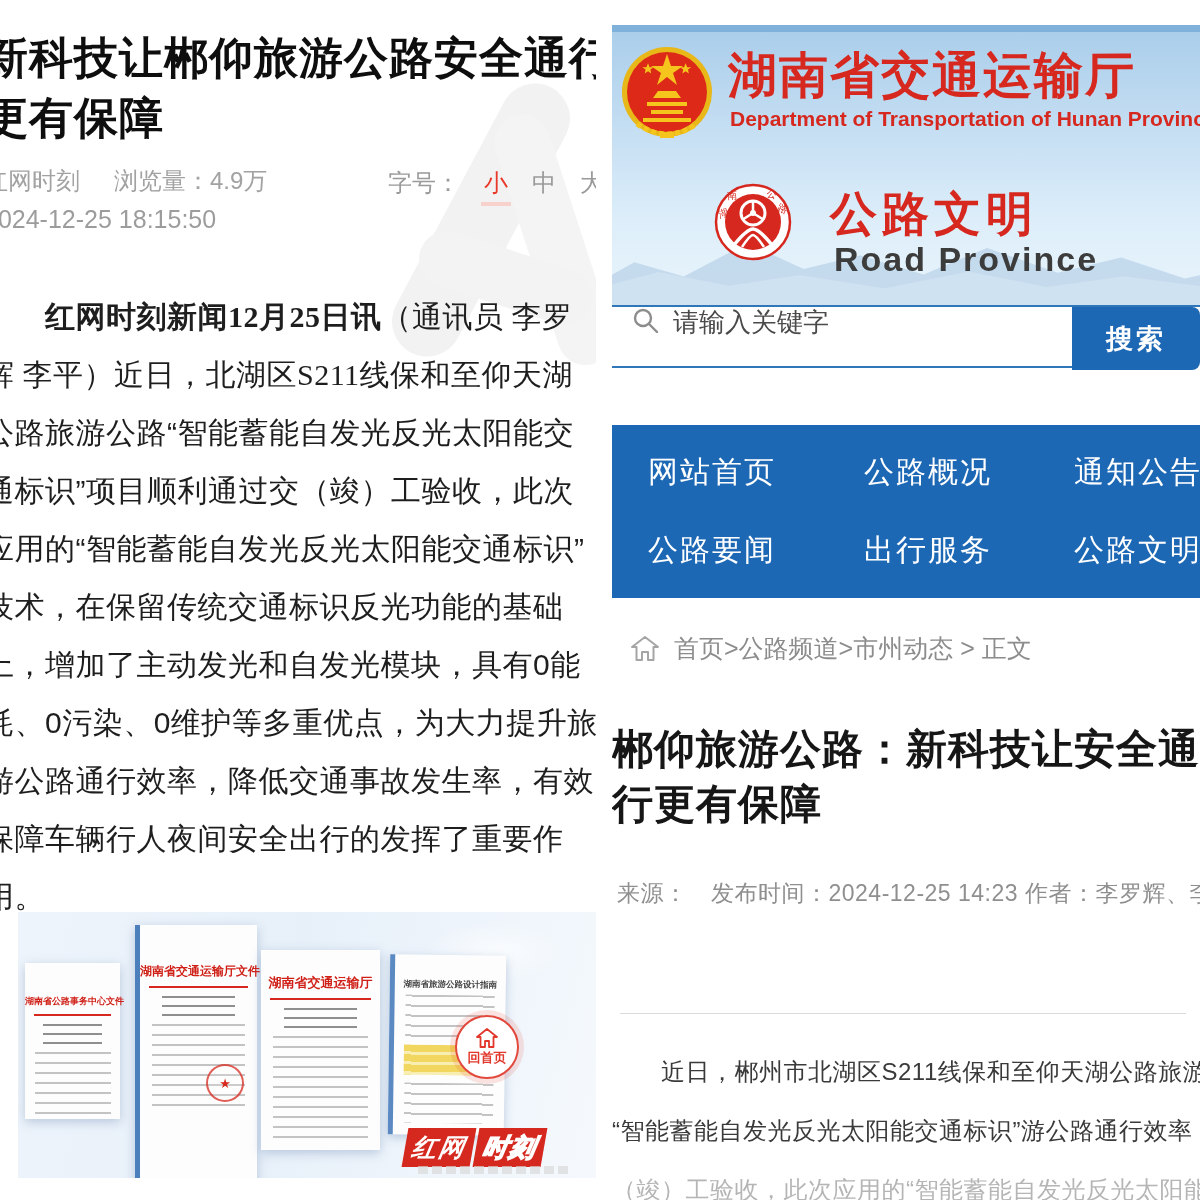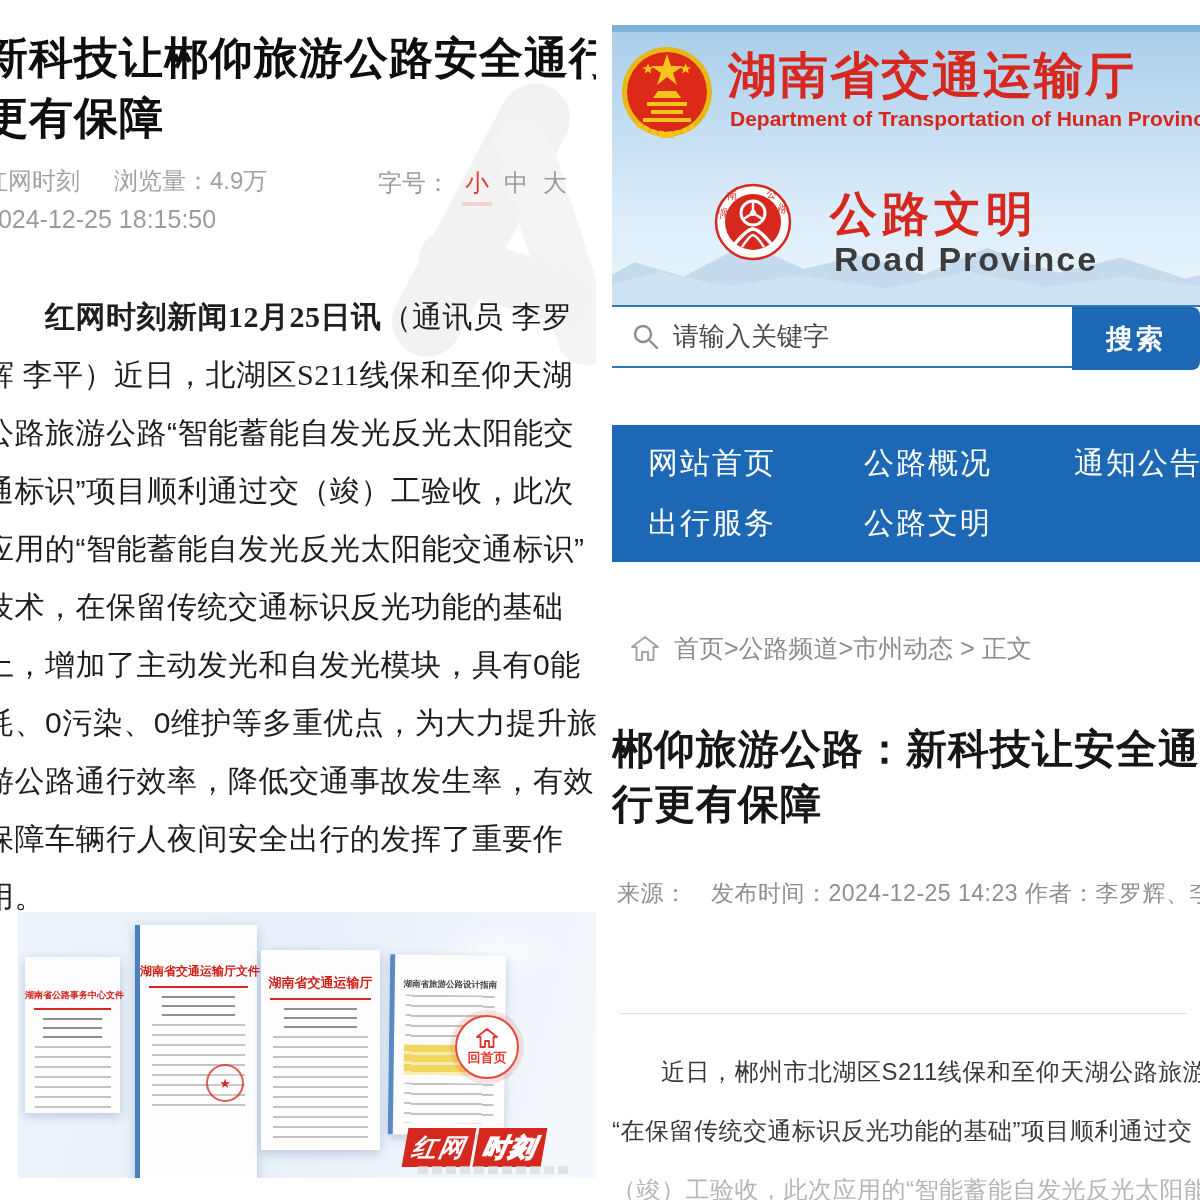--- a/index.html
+++ b/index.html
@@ -13,21 +13,21 @@
   .lp-watermark .wm1 { position:absolute; left:40px; top:20px; width:70px; height:300px; background:#f2f2f2;
                        border-radius:40px; transform:rotate(28deg); }
   .lp-watermark .wm2 { position:absolute; left:120px; top:60px; width:56px; height:260px; background:#f4f4f4;
                        border-radius:40px; transform:rotate(-18deg); }
   .lp-watermark .wm3 { position:absolute; left:10px; top:200px; width:180px; height:56px; background:#f3f3f3;
                        border-radius:30px; transform:rotate(18deg); }
   #lp-title { position:absolute; left:-16px; top:28px; font-size:44px; line-height:60px; font-weight:bold;
               color:#0e0e0e; white-space:pre; letter-spacing:1px; }
   #lp-meta { position:absolute; left:-16px; top:165px; display:flex; align-items:baseline; gap:34px;
              font-size:24px; color:#a2a2a2; white-space:nowrap; }
-  #lp-fontsize { position:absolute; left:378px; top:167px; display:flex; align-items:baseline; gap:15px;
+  #lp-fontsize { position:absolute; left:388px; top:167px; display:flex; align-items:baseline; gap:24px;
                  font-size:24px; color:#9a9a9a; white-space:nowrap;text-align:right; }
   #lp-fontsize .fs-small { color:#e8392b; position:relative; }
   #lp-fontsize .fs-small::after { content:""; position:absolute; left:-3px; right:-3px; bottom:-7px; height:4px;
                                   background:#f7d2cd; }
   #lp-date { position:absolute; left:-16px; top:205px; font-size:25px; color:#9c9c9c; white-space:nowrap; }
   #lp-body { position:absolute; left:-16px; top:288px; font-size:30px; line-height:58px; color:#1e1e1e;
              white-space:pre; letter-spacing:0.5px; }
   #lp-body .lead { font-weight:bold; font-family:"Liberation Serif","DejaVu Serif",serif; }
   #lp-body .serif { font-family:"Liberation Serif","DejaVu Serif",serif; }
 
@@ -38,21 +38,21 @@
            background:radial-gradient(ellipse at center, #fafcfe 0%, rgba(250,252,254,0) 70%); }
   .doc { position:absolute; background:#fdfdfd; box-shadow:0 3px 10px rgba(90,120,170,.35); padding-top:10px; }
   .doc-title { text-align:center; font-weight:bold; color:#cf1f16; white-space:nowrap; }
   .doc-rule { height:2px; background:#d6281e; margin:6px 9px 8px; }
   .doc-subject { margin:2px auto 6px; width:62%; height:22px;
                  background:repeating-linear-gradient(#8f8f8f 0 2px, transparent 2px 9px); }
   .doc-lines { margin:4px auto 0; width:80%;
                background:repeating-linear-gradient(#c3c3c3 0 2px, transparent 2px 10px); }
   .doc-highlight { margin:6px auto 0; width:82%; height:30px;
                background:repeating-linear-gradient(#f1d75f 0 7px, #f9eeb2 7px 10px); }
-  #doc1 { left:7px; top:45px; width:95px; height:156px; }
+  #doc1 { left:7px; top:51px; width:95px; height:156px; }
   #doc1 .doc-title { font-size:9px; margin-top:22px; }
   #doc2 { left:117px; top:13px; width:122px; height:261px; border-left:5px solid #4b80bd; }
   #doc2 .doc-title { font-size:12px; margin-top:28px; }
   #doc3 { left:243px; top:38px; width:119px; height:200px; }
   #doc3 .doc-title { font-size:13px; margin-top:14px; }
   #doc4 { left:371px; top:43px; width:116px; height:180px; border-left:5px solid #5b8ac2; transform:rotate(.8deg); }
   #doc4 .doc-title { font-size:8.5px; color:#444; margin-top:14px; }
   #seal { position:absolute; left:188px; top:152px; width:38px; height:38px; border:2px solid rgba(214,40,30,.75);
           border-radius:50%; display:flex; align-items:center; justify-content:center; color:#d6281e;
           font-size:13px; background:rgba(255,255,255,.15); }
@@ -82,28 +82,28 @@
   #org-cn { position:absolute; left:116px; top:18px; font-size:49px; font-weight:bold; color:#d6281e;
             letter-spacing:2px; white-space:nowrap; }
   #org-en { position:absolute; left:118px; top:82px; font-size:21px; font-weight:bold; color:#d6281e;
             white-space:nowrap; }
   #channel-cn { position:absolute; left:218px; top:158px; font-size:47px; font-weight:bold; color:#d6281e;
                 letter-spacing:5px; white-space:nowrap; }
   #channel-en { position:absolute; left:222px; top:215px; font-size:34px; font-weight:600; color:#3c3c3c;
                 letter-spacing:2px; white-space:nowrap; }
   #rp-search { position:absolute; left:0; top:305px; width:588px; height:63px; background:#fff;
                border-top:2px solid #2f77b8; display:flex; }
-  #search-box { flex:1; display:flex; align-items:center; gap:14px; padding-left:20px;
+  #search-box { flex:1; display:flex; align-items:flex-start; gap:14px; padding-left:20px;
                 border-bottom:2px solid #2f77b8; }
   #search-input { border:none; outline:none; font-size:26px; color:#3f3f3f; width:320px; background:transparent;
                   font-family:inherit; }
   #search-input::placeholder { color:#4a4a4a; opacity:1; }
   #search-btn { width:128px; height:63px; background:#1d68b4; color:#fff; font-size:27px; font-weight:bold;
                 border:none; border-radius:0 8px 8px 0; letter-spacing:3px; cursor:pointer; font-family:inherit; }
-  #rp-nav { position:absolute; left:0; top:425px; width:588px; height:137px; background:#1d68b4;
+  #rp-nav { position:absolute; left:0; top:425px; width:588px; height:173px; background:#1d68b4;
             display:grid; grid-template-columns:216px 210px 1fr; grid-template-rows:1fr 1fr;
             align-items:center; padding:8px 0 8px 36px; }
   .nav-item { color:#fff; font-size:30px; letter-spacing:2px; cursor:pointer; white-space:nowrap; }
   #rp-breadcrumb { position:absolute; left:18px; top:632px; display:flex; align-items:center; gap:14px;
                    font-size:25px; color:#8c8c8c; white-space:nowrap; }
   #rp-title { position:absolute; left:0; top:722px; width:588px; font-size:41px;
               font-weight:bold; color:#161616; line-height:55px; white-space:pre; letter-spacing:1px; }
   #rp-meta { position:absolute; left:5px; top:878px; font-size:23px; color:#8f8f8f; white-space:nowrap;
              letter-spacing:0.5px; }
   #rp-fontbar { position:absolute; left:0; top:944px; width:588px; text-align:center; font-size:25px;
@@ -253,35 +253,36 @@
       </svg>
       <input id="search-input" type="text" placeholder="请输入关键字" style="">
     </div>
     <button id="search-btn">搜索</button>
   </div>
 
   <nav id="rp-nav">
     <span class="nav-item">网站首页</span>
     <span class="nav-item">公路概况</span>
     <span class="nav-item">通知公告</span>
+    <span class="nav-item">公路要闻</span>
     <span class="nav-item">出行服务</span>
     <span class="nav-item">公路文明</span>
   </nav>
 
   <div id="rp-breadcrumb">
     <svg width="30" height="29" viewBox="0 0 30 29">
       <path d="M15 3 L28 13 H23.5 V26 H18 V18 H12 V26 H6.5 V13 H2 Z" fill="none" stroke="#a5a5a5" stroke-width="2" stroke-linejoin="round"></path>
     </svg>
     <span>首页&gt;公路频道&gt;市州动态 &gt; 正文</span>
   </div>
 
   <h1 id="rp-title">郴仰旅游公路：新科技让安全通
 行更有保障</h1>
 
   <div id="rp-meta">来源：　发布时间：2024-12-25 14:23 作者：李罗辉、李平</div>
 
 
   <div id="rp-divider"></div>
 
   <div id="rp-body"><span>　　近日，郴州市北湖区S211线保和至仰天湖公路旅游公路
-</span><span>“在保留传统交通标识反光功能的基础”项目顺利通过交
+</span><span>“智能蓄能自发光反光太阳能交通标识”游公路通行效率
 </span><span class="fade3">（竣）工验收，此次应用的“智能蓄能自发光反光太阳能交</span></div>
 </div>
 
 </body></html>

